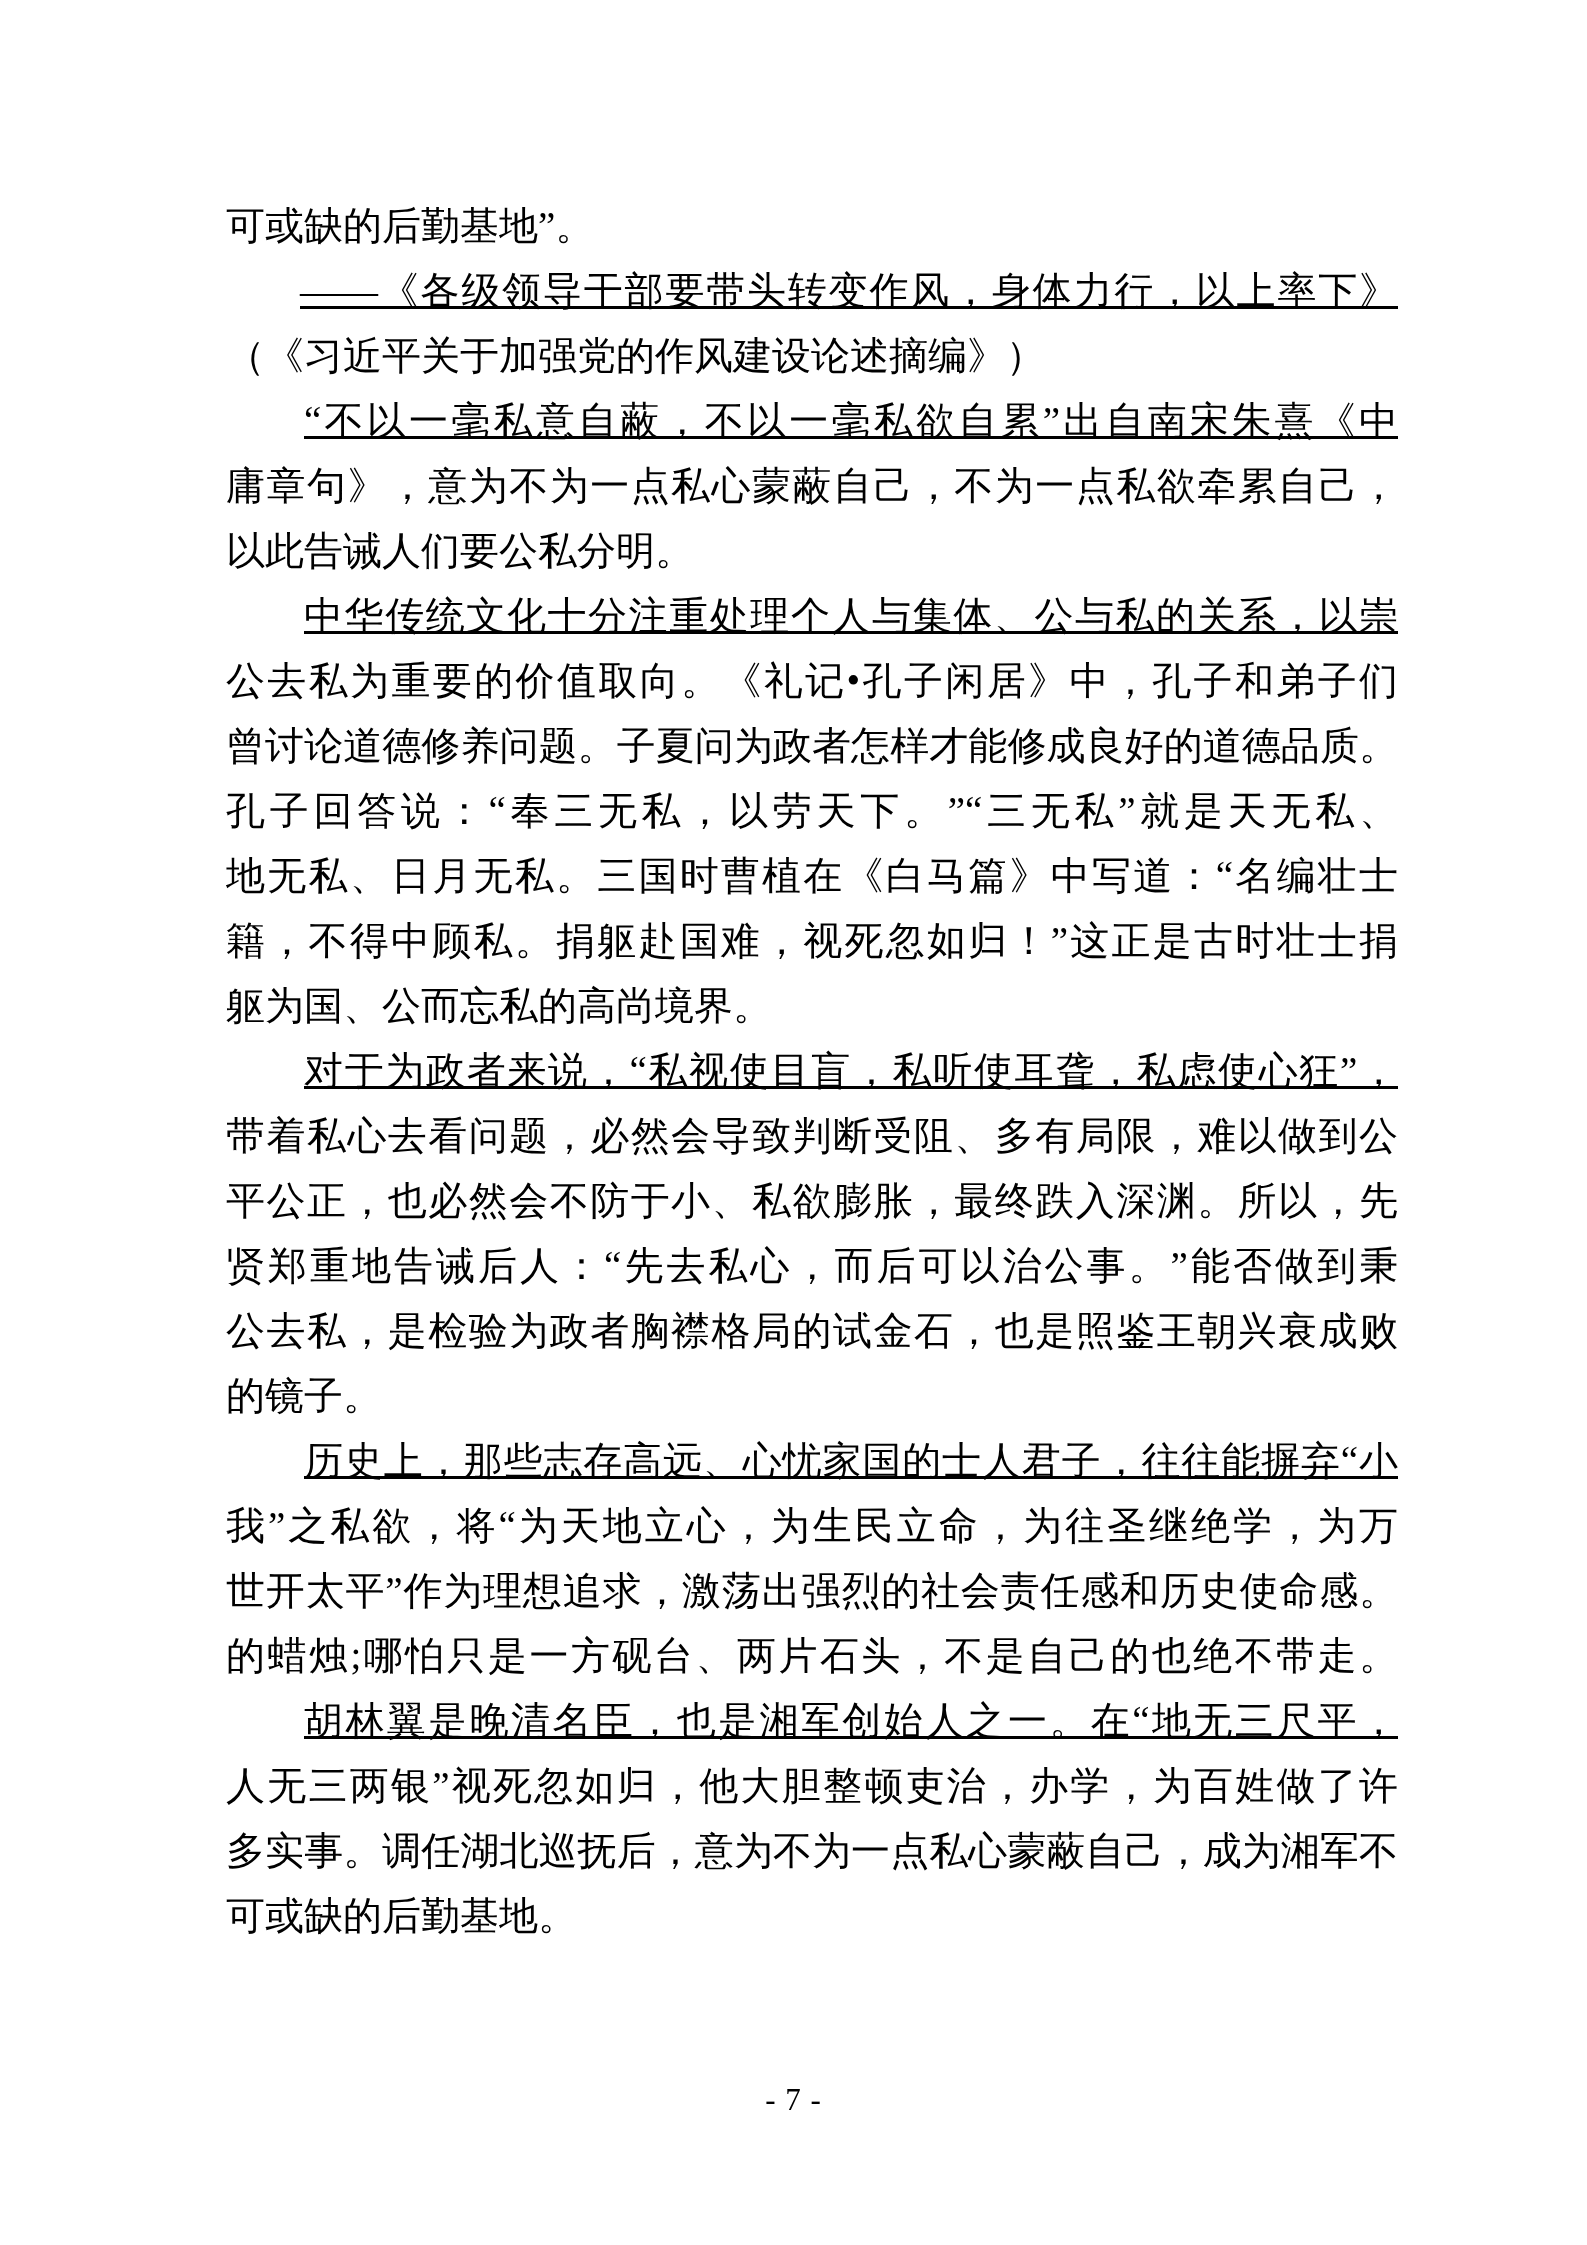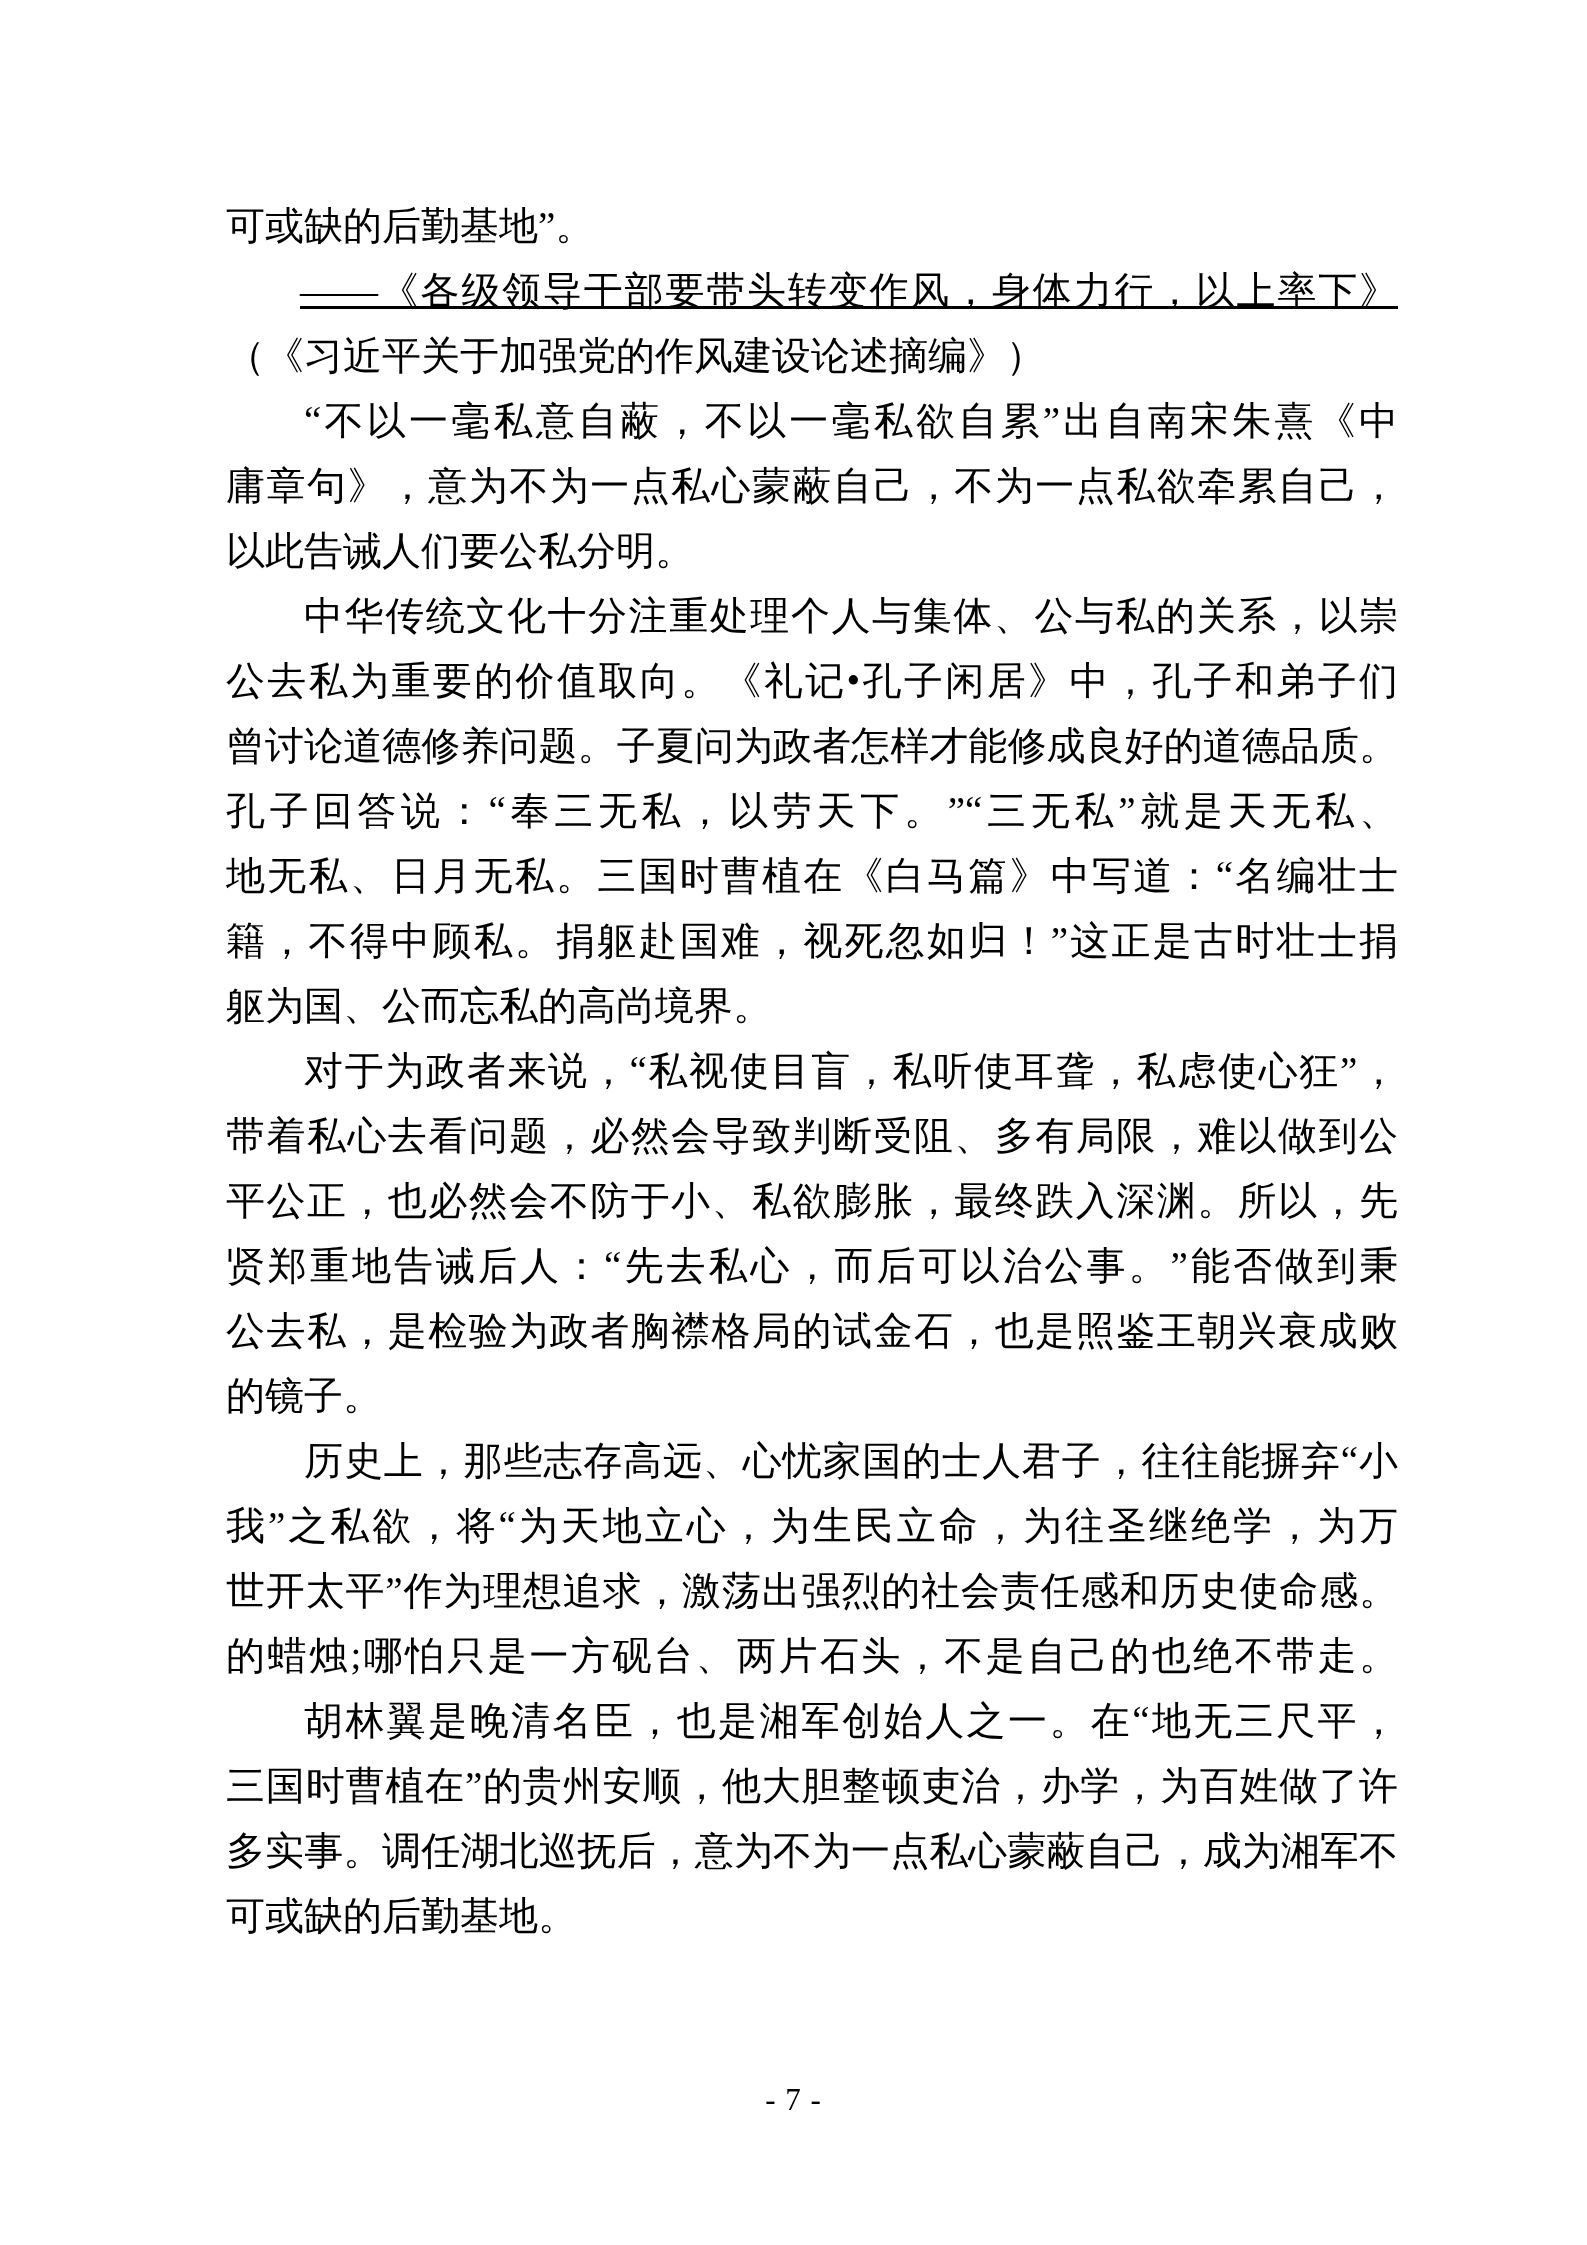--- a/index.html
+++ b/index.html
@@ -36,20 +36,21 @@
     text-align-last: justify;
   }
   .align-spread {
     padding-left: 74px;
     text-align: justify;
     text-align-last: justify;
     text-decoration: underline;
   }
   .indent {
     text-indent: 78px;
+    text-decoration: underline;
   }
   .page-footer {
     position: absolute;
     top: 2080px;
     left: 0;
     width: 100%;
     text-align: center;
     font-size: 31px;
     line-height: 40px;
     color: #000000;
@@ -77,20 +78,20 @@
     <div class="line align-justify">带着私心去看问题，必然会导致判断受阻、多有局限，难以做到公</div>
     <div class="line align-justify">平公正，也必然会不防于小、私欲膨胀，最终跌入深渊。所以，先</div>
     <div class="line align-justify">贤郑重地告诫后人：“先去私心，而后可以治公事。”能否做到秉</div>
     <div class="line align-justify">公去私，是检验为政者胸襟格局的试金石，也是照鉴王朝兴衰成败</div>
     <div class="line align-left">的镜子。</div>
     <div class="line align-justify indent">历史上，那些志存高远、心忧家国的士人君子，往往能摒弃“小</div>
     <div class="line align-justify">我”之私欲，将“为天地立心，为生民立命，为往圣继绝学，为万</div>
     <div class="line align-justify">世开太平”作为理想追求，激荡出强烈的社会责任感和历史使命感。</div>
     <div class="line align-justify">的蜡烛;哪怕只是一方砚台、两片石头，不是自己的也绝不带走。</div>
     <div class="line align-justify indent">胡林翼是晚清名臣，也是湘军创始人之一。在“地无三尺平，</div>
-    <div class="line align-justify">三国时曹植在”的贵州安顺，他大胆整顿吏治，办学，为百姓做了许</div>
+    <div class="line align-justify">人无三两银”视死忽如归，他大胆整顿吏治，办学，为百姓做了许</div>
     <div class="line align-justify">多实事。调任湖北巡抚后，意为不为一点私心蒙蔽自己，成为湘军不</div>
     <div class="line align-left">可或缺的后勤基地。</div>
   </div>
 
 <div class="page-footer">
   <span>- 7 -</span>
 </div>
 
 </body></html>

